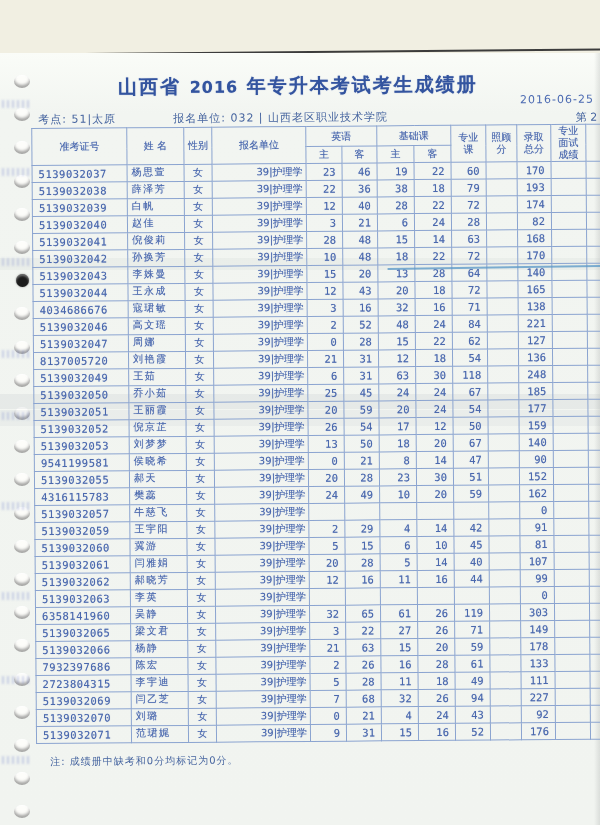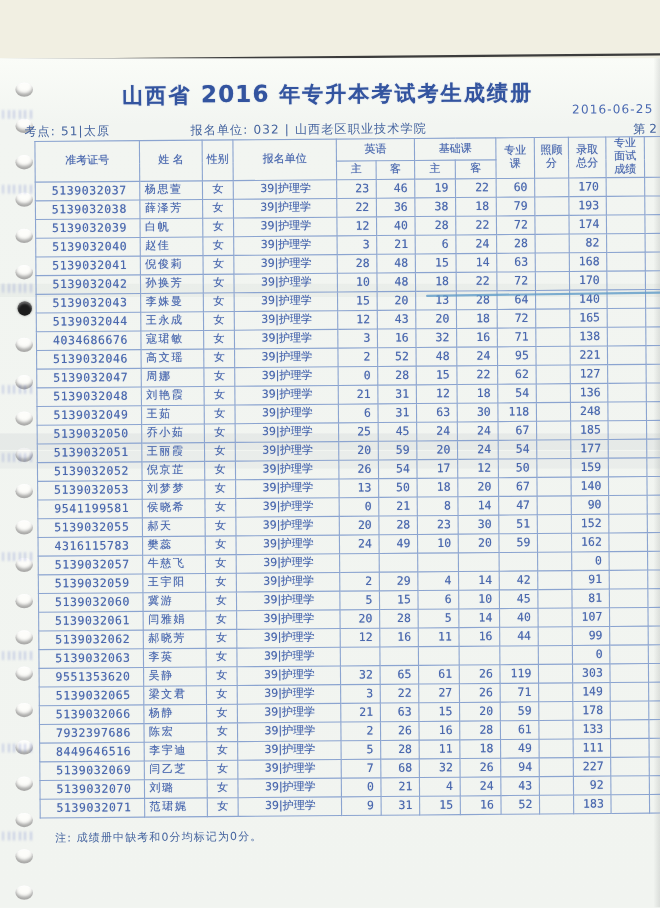--- a/index.html
+++ b/index.html
@@ -30,41 +30,41 @@
   .band{position:absolute;left:0;width:600px;pointer-events:none;}
   .band1{top:258px;height:12px;background:rgba(165,175,180,0.10);}
   .band2{top:394px;height:15px;background:rgba(160,170,176,0.14);}
   .band3{top:410px;height:16px;background:rgba(160,170,176,0.09);}
 
   
   .doc{position:absolute;top:53px;left:0;width:600px;height:772px;transform:rotate(-0.45deg);transform-origin:300px 300px;color:#4e6db3;}
   .title{position:absolute;top:20px;left:0;width:100%;text-align:center;
     font-size:19px;font-weight:bold;color:#33549f;letter-spacing:2px;
     text-shadow:0 0 1px rgba(60,90,170,0.55);}
-  .title .year{font-size:21px;letter-spacing:1px;}
+  .title .year{font-size:16px;letter-spacing:1px;}
   .date{position:absolute;top:42px;right:4px;font-size:11px;color:#4b6ab2;letter-spacing:1px;}
   .meta{position:absolute;top:57px;font-size:11px;color:#45649f;letter-spacing:1px;white-space:nowrap;}
-  .meta-site{left:24px;}
+  .meta-site{left:40px;}
   .meta-unit{left:175px;}
   .page-num{position:absolute;top:59px;right:1px;font-size:11px;color:#45649f;}
 
   table.score-table{position:absolute;top:73px;left:33px;width:609px;
     border-collapse:collapse;table-layout:fixed;}
   .score-table th,.score-table td{
     border:1px solid #8ba4d0;color:#4a68ad;font-size:10px;
     padding:0 3px;height:16px;line-height:1.15;overflow:hidden;white-space:nowrap;
     text-shadow:0 0 0.7px rgba(80,110,185,0.6);font-weight:normal;}
   .score-table thead th{text-align:center;}
   .score-table thead tr.sub th{height:13px;}
   th.wrap{white-space:normal;line-height:1.2;}
   td.c-ticket{font-family:"DejaVu Sans Mono","Liberation Mono",monospace;
-    text-align:center;padding-left:6px;letter-spacing:0.5px;font-size:10.5px;}
-  td.c-name{text-align:left;padding-left:4px;letter-spacing:1.5px;}
+    text-align:left;padding-left:6px;letter-spacing:0.5px;font-size:10.5px;}
+  td.c-name{text-align:left;padding-left:4px;letter-spacing:1.5px;font-family:Liberation Mono, monospace;}
   td.c-gender{text-align:center;}
-  td.c-major{text-align:center;padding-left:4px;}
+  td.c-major{text-align:right;padding-left:4px;}
   td.num{font-family:"DejaVu Sans Mono","Liberation Mono",monospace;
     text-align:right;padding-right:6px;font-size:10.5px;}
 
   .strike-line{position:absolute;top:215px;left:388px;width:222px;height:2px;
     background:rgba(95,155,200,0.8);transform:rotate(-0.35deg);border-radius:1px;}
   .footnote{position:absolute;top:700px;left:47px;font-size:10px;color:#45649f;letter-spacing:1px;}
 </style>
 </head>
 <body>
 
@@ -303,21 +303,21 @@
 
   <tr>
     <td class="c-ticket">5139032046</td>
     <td class="c-name">高文瑶</td>
     <td class="c-gender">女</td>
     <td class="c-major">39|护理学</td>
     <td class="num">2</td>
     <td class="num">52</td>
     <td class="num">48</td>
     <td class="num">24</td>
-    <td class="num">95</td>
+    <td class="num">84</td>
     <td class="num"></td>
     <td class="num">221</td>
     <td class="num"></td>
     <td></td>
   </tr>
 
   <tr>
     <td class="c-ticket">5139032047</td>
     <td class="c-name">周娜</td>
     <td class="c-gender">女</td>
@@ -327,21 +327,21 @@
     <td class="num">15</td>
     <td class="num">22</td>
     <td class="num">62</td>
     <td class="num"></td>
     <td class="num">127</td>
     <td class="num"></td>
     <td></td>
   </tr>
 
   <tr>
-    <td class="c-ticket">5139032048</td>
+    <td class="c-ticket">8137005720</td>
     <td class="c-name">刘艳霞</td>
     <td class="c-gender">女</td>
     <td class="c-major">39|护理学</td>
     <td class="num">21</td>
     <td class="num">31</td>
     <td class="num">12</td>
     <td class="num">18</td>
     <td class="num">54</td>
     <td class="num"></td>
     <td class="num">136</td>
@@ -567,21 +567,21 @@
     <td class="num"></td>
     <td class="num"></td>
     <td class="num"></td>
     <td class="num"></td>
     <td class="num">0</td>
     <td class="num"></td>
     <td></td>
   </tr>
 
   <tr>
-    <td class="c-ticket">9551353620</td>
+    <td class="c-ticket">6358141960</td>
     <td class="c-name">吴静</td>
     <td class="c-gender">女</td>
     <td class="c-major">39|护理学</td>
     <td class="num">32</td>
     <td class="num">65</td>
     <td class="num">61</td>
     <td class="num">26</td>
     <td class="num">119</td>
     <td class="num"></td>
     <td class="num">303</td>
@@ -631,21 +631,21 @@
     <td class="num">16</td>
     <td class="num">28</td>
     <td class="num">61</td>
     <td class="num"></td>
     <td class="num">133</td>
     <td class="num"></td>
     <td></td>
   </tr>
 
   <tr>
-    <td class="c-ticket">8449646516</td>
+    <td class="c-ticket">2723804315</td>
     <td class="c-name">李宇迪</td>
     <td class="c-gender">女</td>
     <td class="c-major">39|护理学</td>
     <td class="num">5</td>
     <td class="num">28</td>
     <td class="num">11</td>
     <td class="num">18</td>
     <td class="num">49</td>
     <td class="num"></td>
     <td class="num">111</td>
@@ -689,21 +689,21 @@
     <td class="c-ticket">5139032071</td>
     <td class="c-name">范珺娓</td>
     <td class="c-gender">女</td>
     <td class="c-major">39|护理学</td>
     <td class="num">9</td>
     <td class="num">31</td>
     <td class="num">15</td>
     <td class="num">16</td>
     <td class="num">52</td>
     <td class="num"></td>
-    <td class="num">183</td>
+    <td class="num">176</td>
     <td class="num"></td>
     <td></td>
   </tr>
 </tbody>
   </table>
 
   <div class="strike-line"></div>
   <div class="footnote">注: 成绩册中缺考和0分均标记为0分。</div>
 </div>
 

